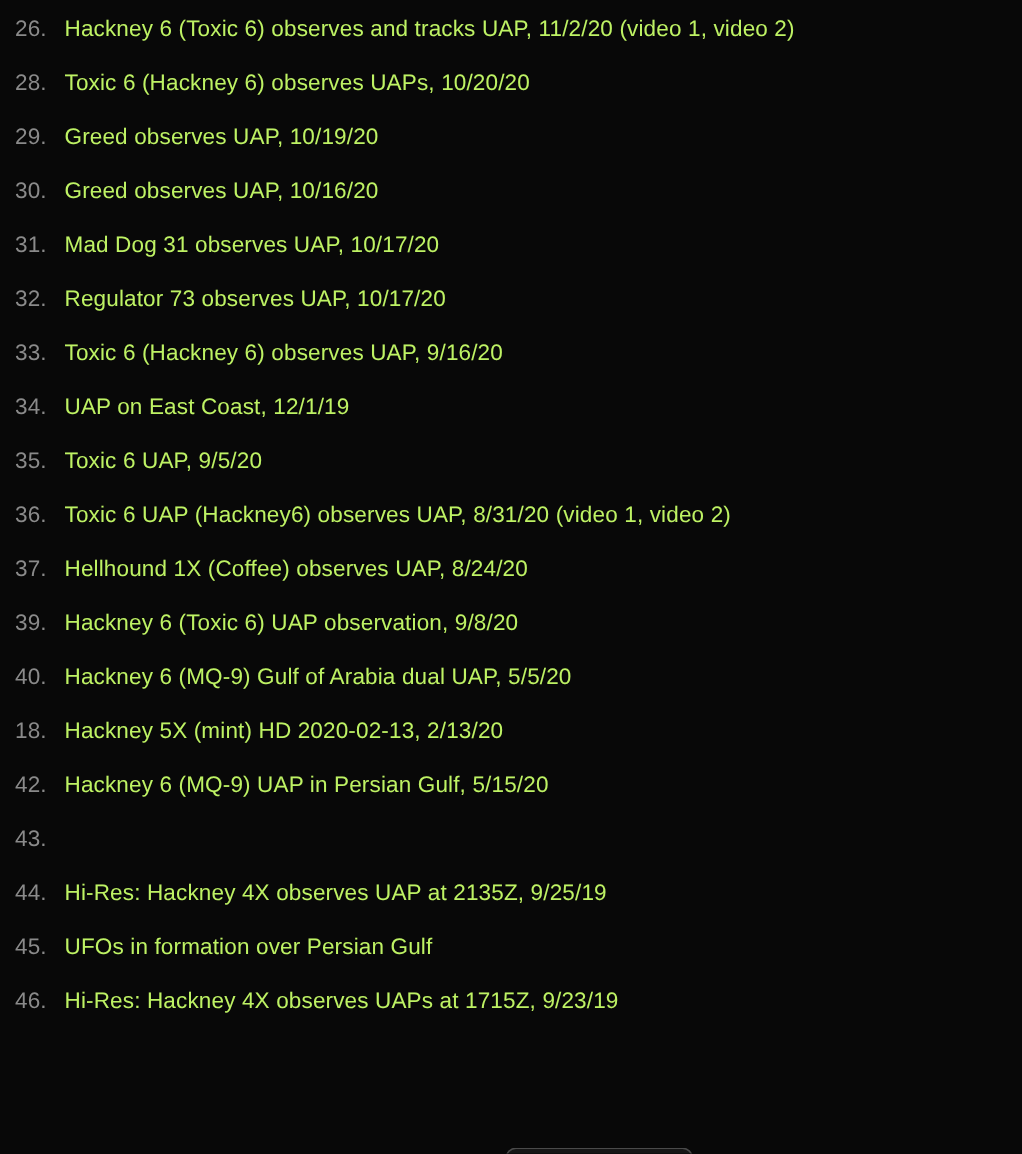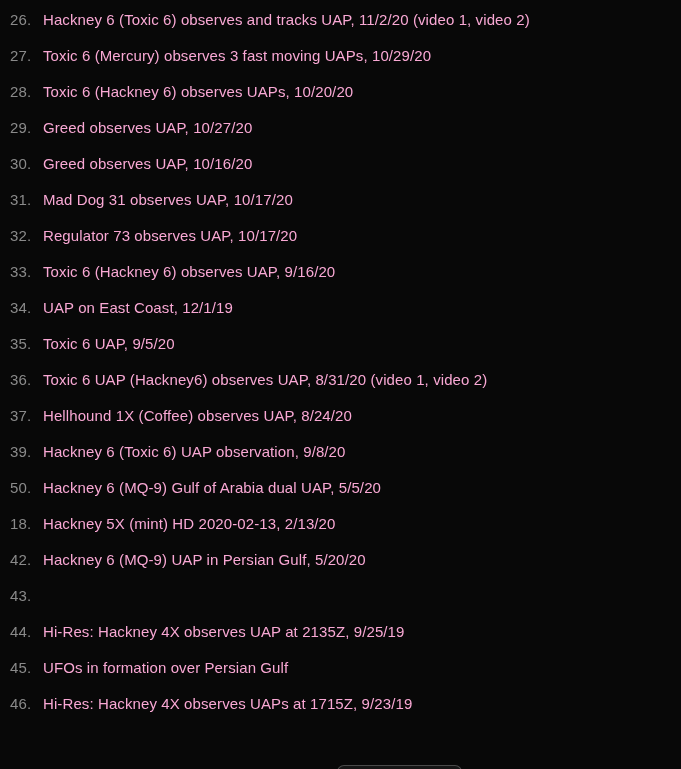--- a/index.html
+++ b/index.html
@@ -32,21 +32,21 @@
     letter-spacing: 0.1px;
     white-space: nowrap;
   }
   .item-num {
     position: absolute;
     left: 10px;
     top: 0;
     color: #8a8a8a;
   }
   .item-text {
-    color: #f9a8d4;
+    color: #bef264;
   }
   .bottom-pill {
     position: absolute;
     left: 337px;
     top: 765px;
     width: 125px;
     height: 14px;
     background: #161616;
     border: 1px solid #4a4a4a;
     border-bottom: none;
@@ -57,30 +57,26 @@
 </head>
 <body>
 
 <div class="page">
   <ol class="uap-list">
     <li>
       <span class="item-num">26.</span>
       <span class="item-text">Hackney 6 (Toxic 6) observes and tracks UAP, 11/2/20 (video 1, video 2)</span>
     </li>
     <li>
-      <span class="item-num">27.</span>
-      <span class="item-text">Toxic 6 (Mercury) observes 3 fast moving UAPs, 10/29/20</span>
-    </li>
-    <li>
       <span class="item-num">28.</span>
       <span class="item-text">Toxic 6 (Hackney 6) observes UAPs, 10/20/20</span>
     </li>
     <li>
       <span class="item-num">29.</span>
-      <span class="item-text">Greed observes UAP, 10/27/20</span>
+      <span class="item-text">Greed observes UAP, 10/19/20</span>
     </li>
     <li>
       <span class="item-num">30.</span>
       <span class="item-text">Greed observes UAP, 10/16/20</span>
     </li>
     <li>
       <span class="item-num">31.</span>
       <span class="item-text">Mad Dog 31 observes UAP, 10/17/20</span>
     </li>
     <li>
@@ -105,30 +101,30 @@
     </li>
     <li>
       <span class="item-num">37.</span>
       <span class="item-text">Hellhound 1X (Coffee) observes UAP, 8/24/20</span>
     </li>
     <li>
       <span class="item-num">39.</span>
       <span class="item-text">Hackney 6 (Toxic 6) UAP observation, 9/8/20</span>
     </li>
     <li>
-      <span class="item-num">50.</span>
+      <span class="item-num">40.</span>
       <span class="item-text">Hackney 6 (MQ-9) Gulf of Arabia dual UAP, 5/5/20</span>
     </li>
     <li>
       <span class="item-num">18.</span>
       <span class="item-text">Hackney 5X (mint) HD 2020-02-13, 2/13/20</span>
     </li>
     <li>
       <span class="item-num">42.</span>
-      <span class="item-text">Hackney 6 (MQ-9) UAP in Persian Gulf, 5/20/20</span>
+      <span class="item-text">Hackney 6 (MQ-9) UAP in Persian Gulf, 5/15/20</span>
     </li>
     <li>
       <span class="item-num">43.</span>
     </li>
     <li>
       <span class="item-num">44.</span>
       <span class="item-text">Hi-Res: Hackney 4X observes UAP at 2135Z, 9/25/19</span>
     </li>
     <li>
       <span class="item-num">45.</span>

